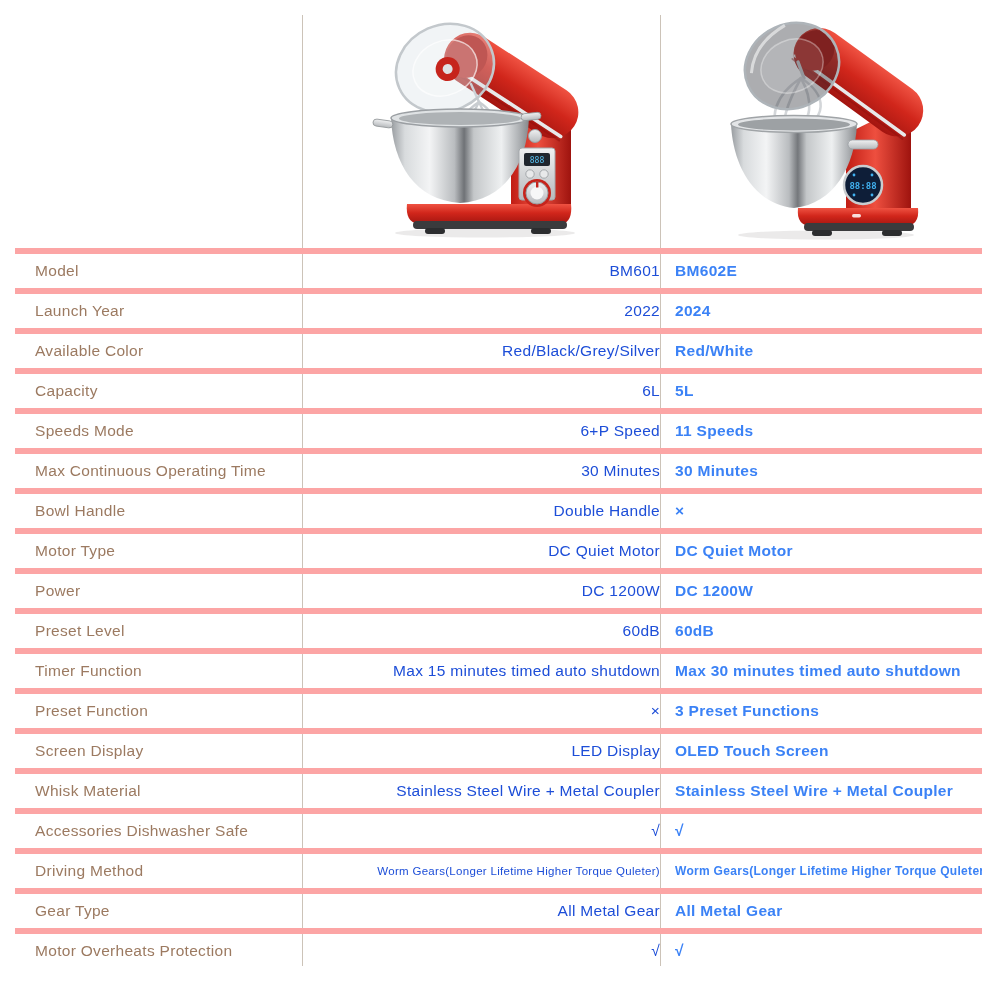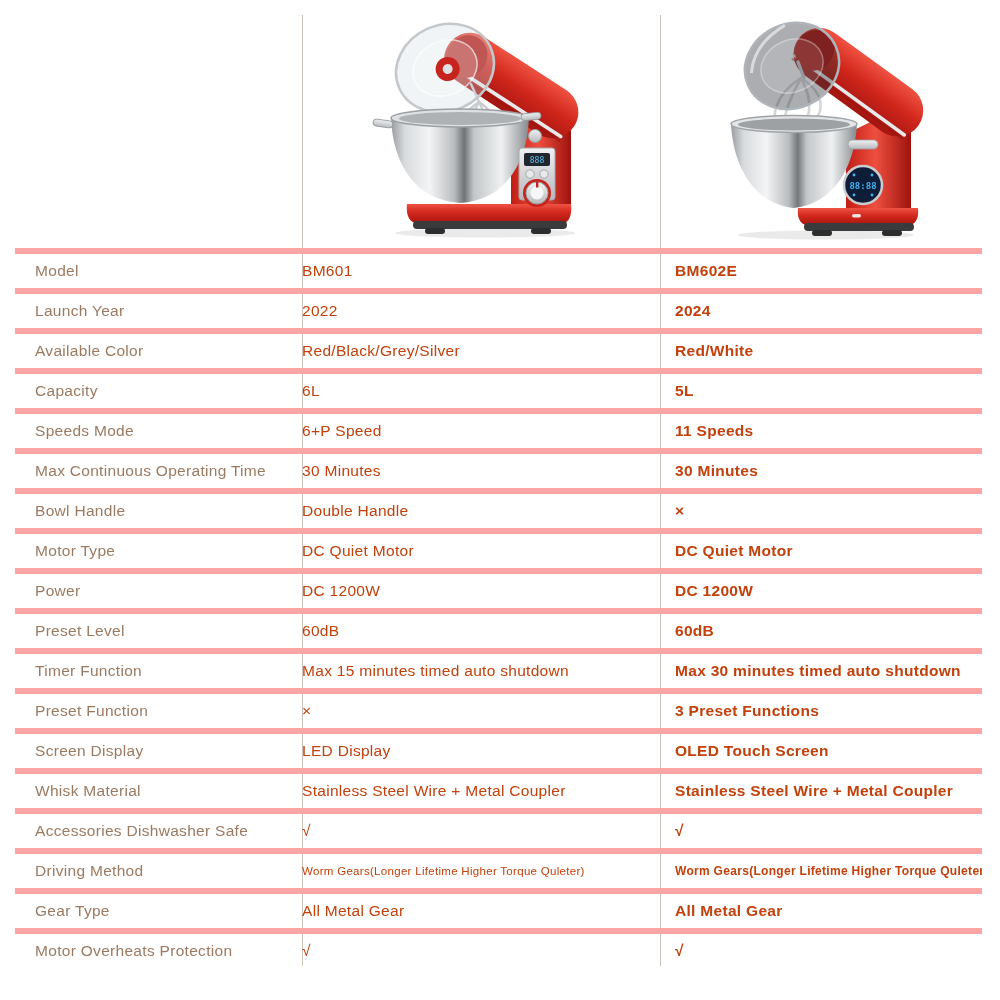--- a/index.html
+++ b/index.html
@@ -12,22 +12,22 @@
   .vline-1{left:302px;}
   .vline-2{left:660px;}
   .header{position:absolute;top:0;left:0;width:1000px;height:248px;}
   .img-cell{position:absolute;top:12px;width:236px;height:228px;}
   .img-cell.c1{left:363px;text-decoration:underline;}
   .img-cell.c2{left:706px;}
   .spec-table{position:absolute;top:248px;left:15px;width:967px;}
   .spec-row{display:flex;height:40px;box-sizing:border-box;border-top:6px solid #fca5a5;align-items:center;}
   .cell{box-sizing:border-box;letter-spacing:0.3px;white-space:nowrap;overflow:hidden;}
   .cell.label{width:287px;padding-left:20px;color:#9c7a61;font-size:15.5px;}
-  .cell.mid{width:358px;color:#c2410c;font-size:15.5px;}
-  .cell.right{flex:1;padding-left:15px;color:#c2410c;font-size:15.5px;font-weight:bold;}
+  .cell.mid{width:358px;padding-left:14px;color:#1d4ed8;font-size:15.5px;text-align:right;}
+  .cell.right{flex:1;padding-left:15px;color:#3b82f6;font-size:15.5px;font-weight:bold;}
   .cell.small-mid{font-size:11.5px;}
   .cell.small-right{font-size:12px;}
 </style>
 </head>
 <body>
 
 <div class="page">
 
   <div class="vline vline-1"></div>
   <div class="vline vline-2"></div>

